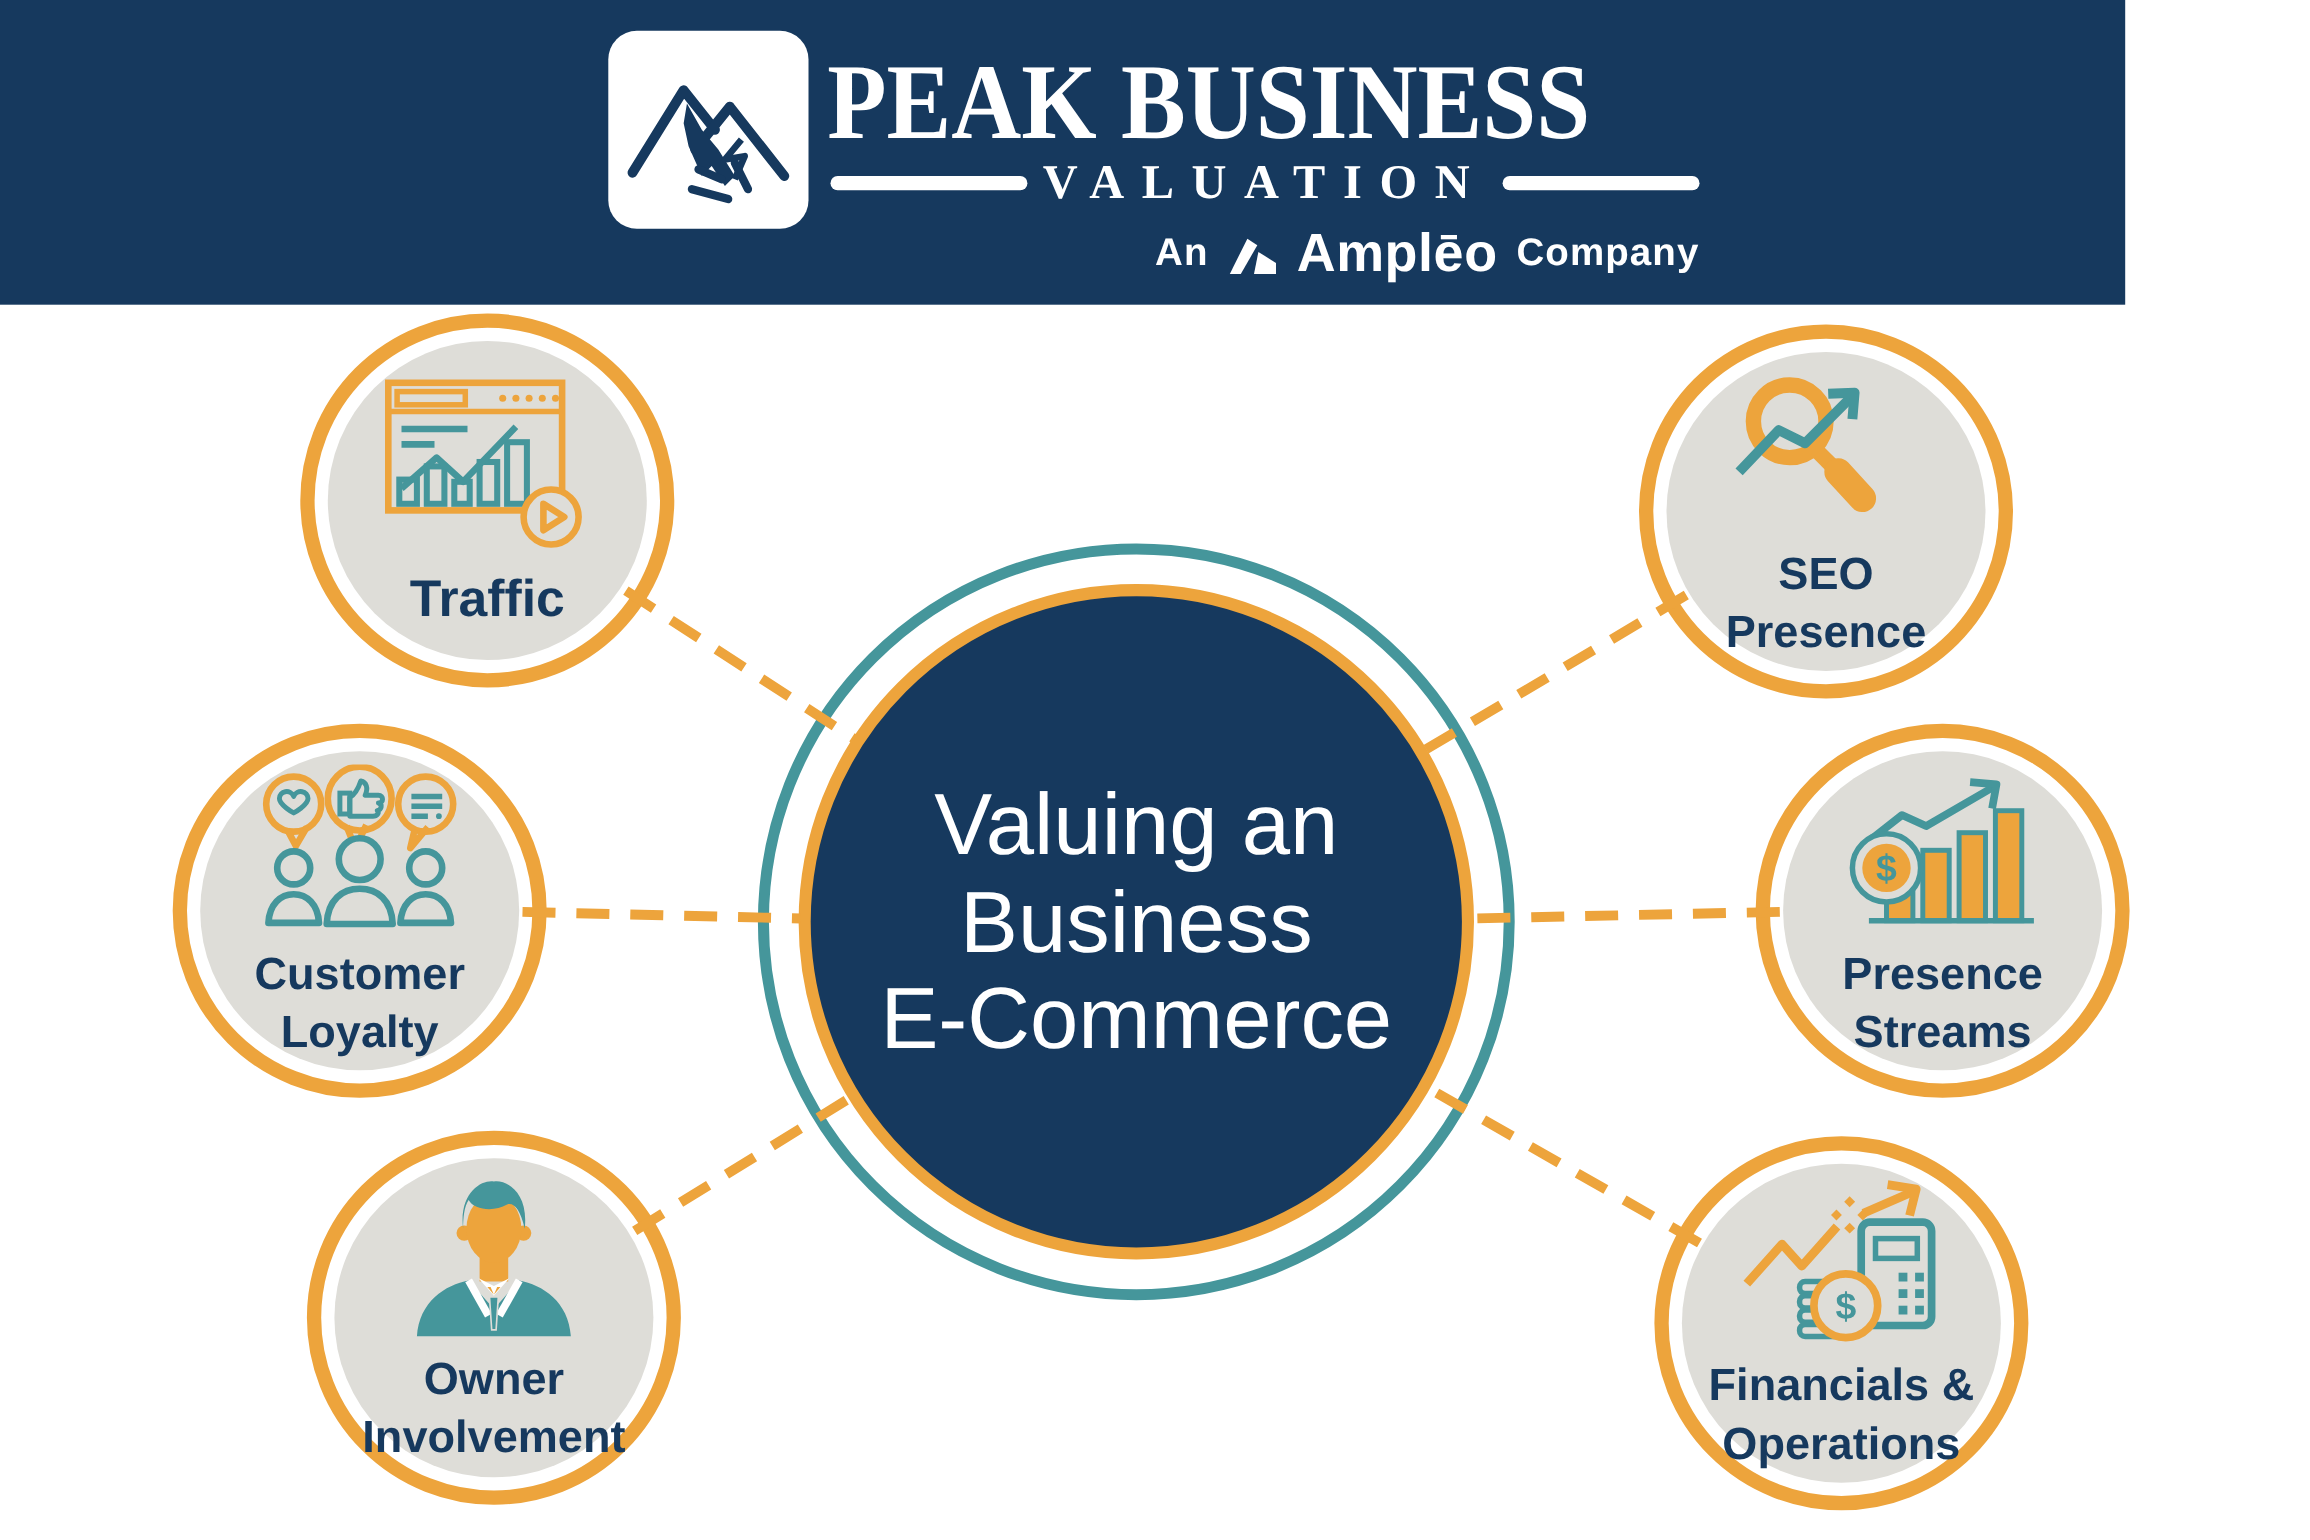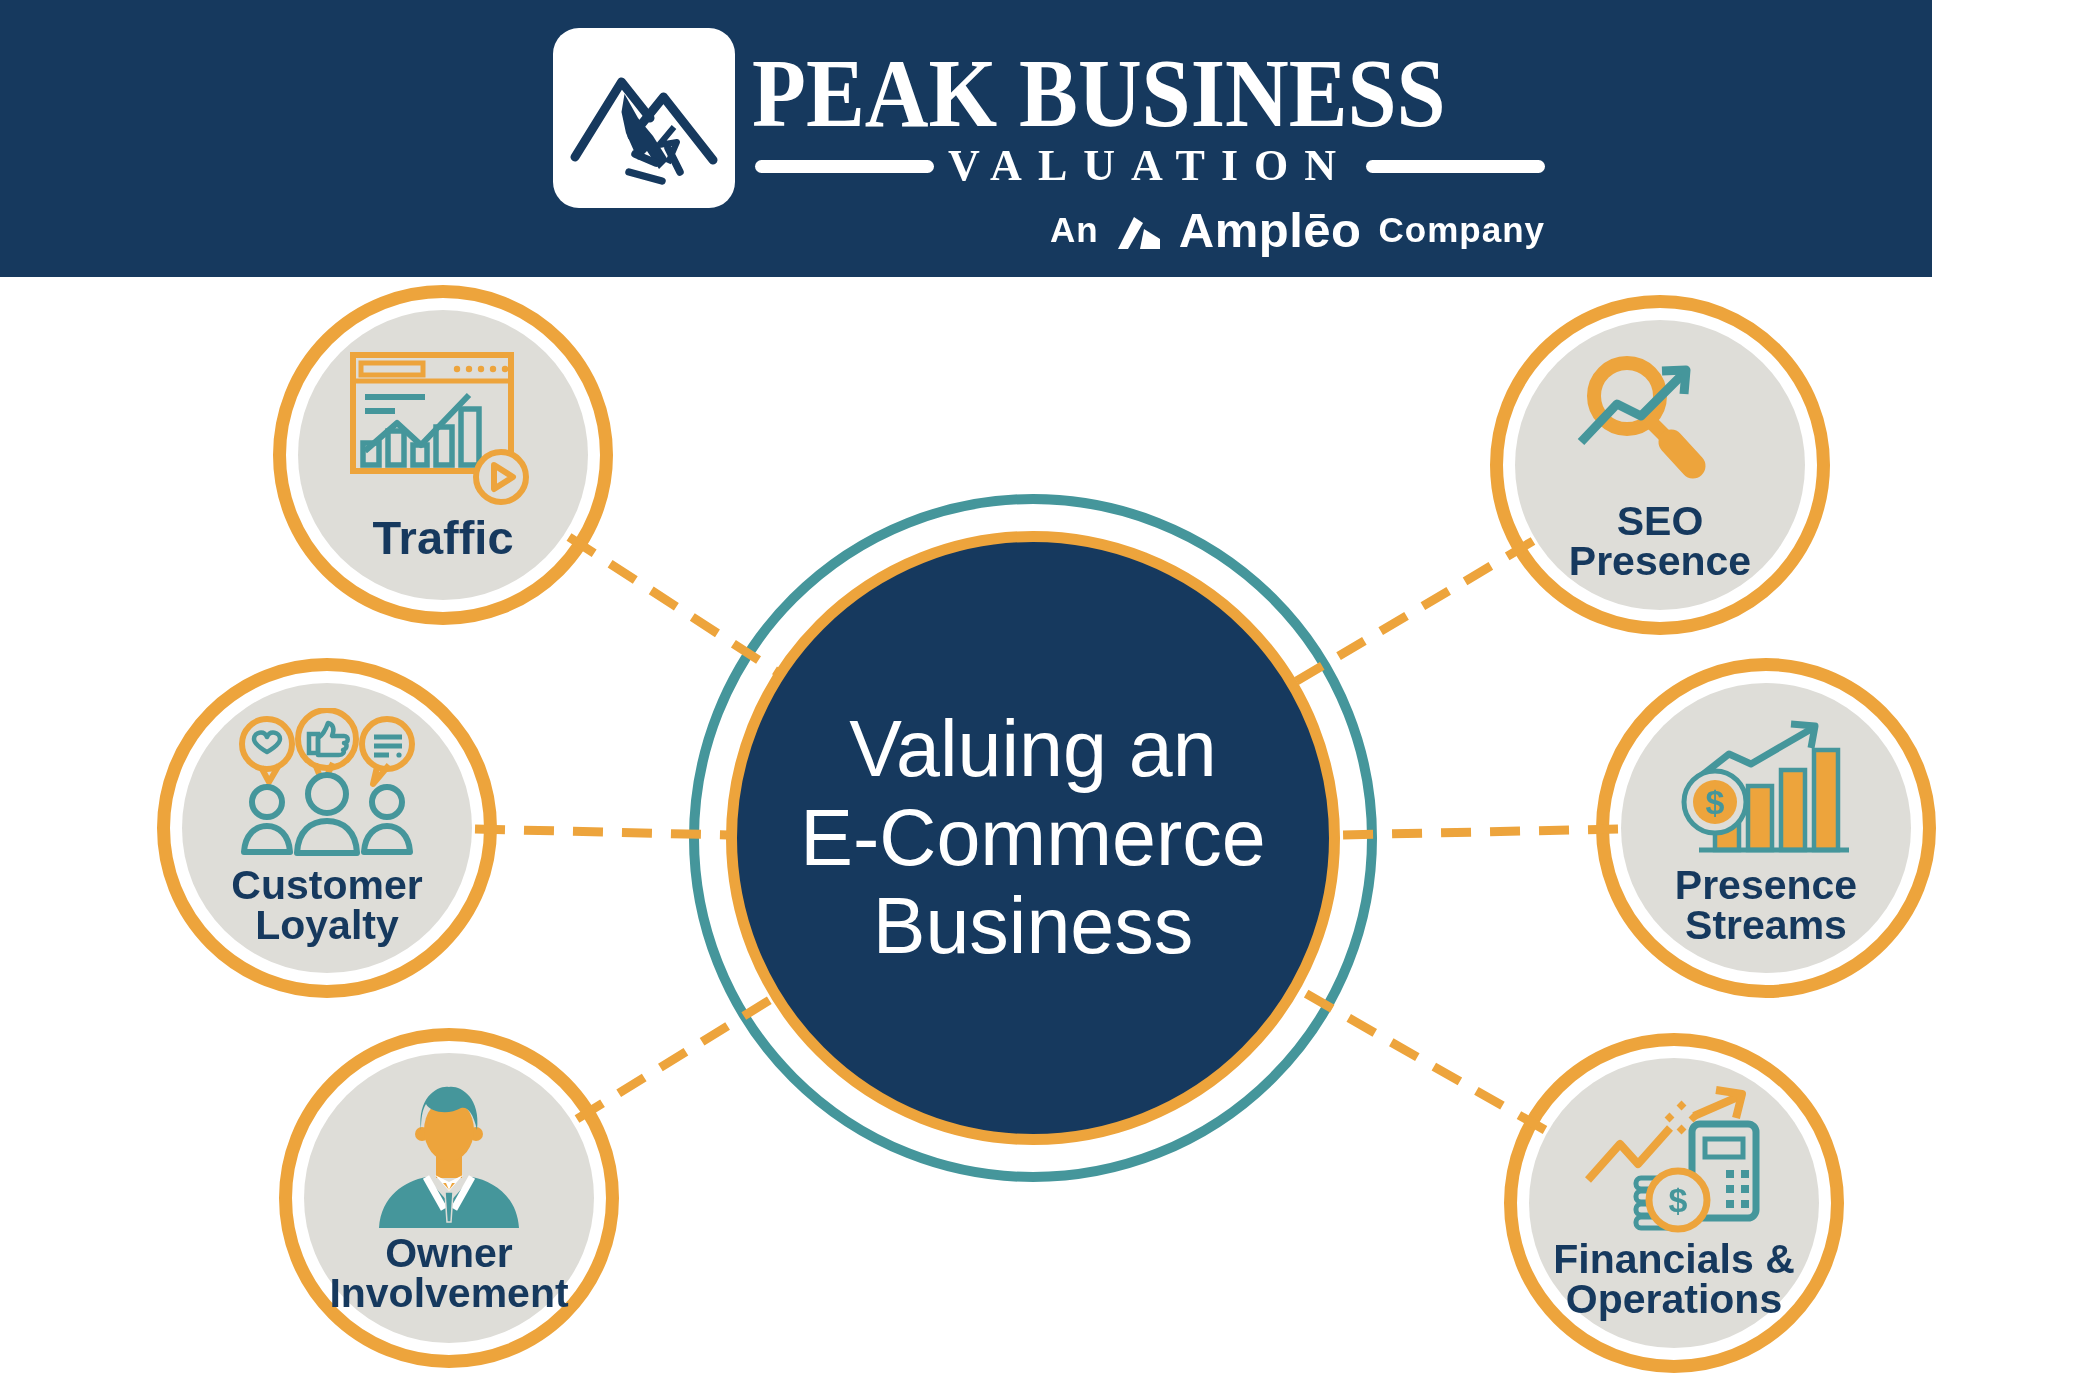--- a/index.html
+++ b/index.html
@@ -41,21 +41,21 @@
   }
   .tagline-word { font-size: 35px; font-weight: 700; letter-spacing: 1px; }
   .tagline-brand { font-size: 49px; font-weight: 700; letter-spacing: 0.5px; }
   
   .sat { position: absolute; width: 340px; height: 340px; z-index: 1; }
   .sat-ring { position: absolute; inset: 0; border: 13px solid #EDA43C; border-radius: 50%; }
   .sat-disc {
     position: absolute; left: 25px; top: 25px; width: 290px; height: 290px;
     border-radius: 50%; background: #DEDDD8;
     display: flex; flex-direction: column; align-items: center; justify-content: center;
-    text-align: center; gap: 3px;
+    text-align: center; gap: 16px;
   }
   .sat-label { color: #16395E; font-weight: 700; font-size: 41px; line-height: 1.1; }
   .sat-label.single { font-size: 47px; }
   
   .center-teal {
     position: absolute; left: 689px; top: 494px; width: 688px; height: 688px;
     border: 10px solid #45969B; border-radius: 50%; z-index: 1;
   }
   .center-core {
     position: absolute; left: 27px; top: 27px; width: 614px; height: 614px;
@@ -97,22 +97,22 @@
         <polygon points="24,38 28,18 44,28 44,38" fill="#ffffff"></polygon>
       </svg>
       <span class="tagline-brand">Amplēo</span>
       <span class="tagline-word">Company</span>
     </div>
   </div>
 
   <div class="center-teal">
     <div class="center-core">
       <div class="center-line">Valuing an</div>
+      <div class="center-line">Business</div>
       <div class="center-line">E-Commerce</div>
-      <div class="center-line">Business</div>
     </div>
   </div>
 
   <div class="sat" style="left:273px; top:285px;">
     <div class="sat-ring"></div>
     <div class="sat-disc">
       <svg width="196" height="162" viewBox="0 0 196 162">
         <rect x="8" y="8" width="158" height="116" fill="none" stroke="#EDA43C" stroke-width="6"></rect>
         <line x1="8" y1="34" x2="166" y2="34" stroke="#EDA43C" stroke-width="5"></line>
         <rect x="16" y="16" width="62" height="12" fill="none" stroke="#EDA43C" stroke-width="5"></rect>

